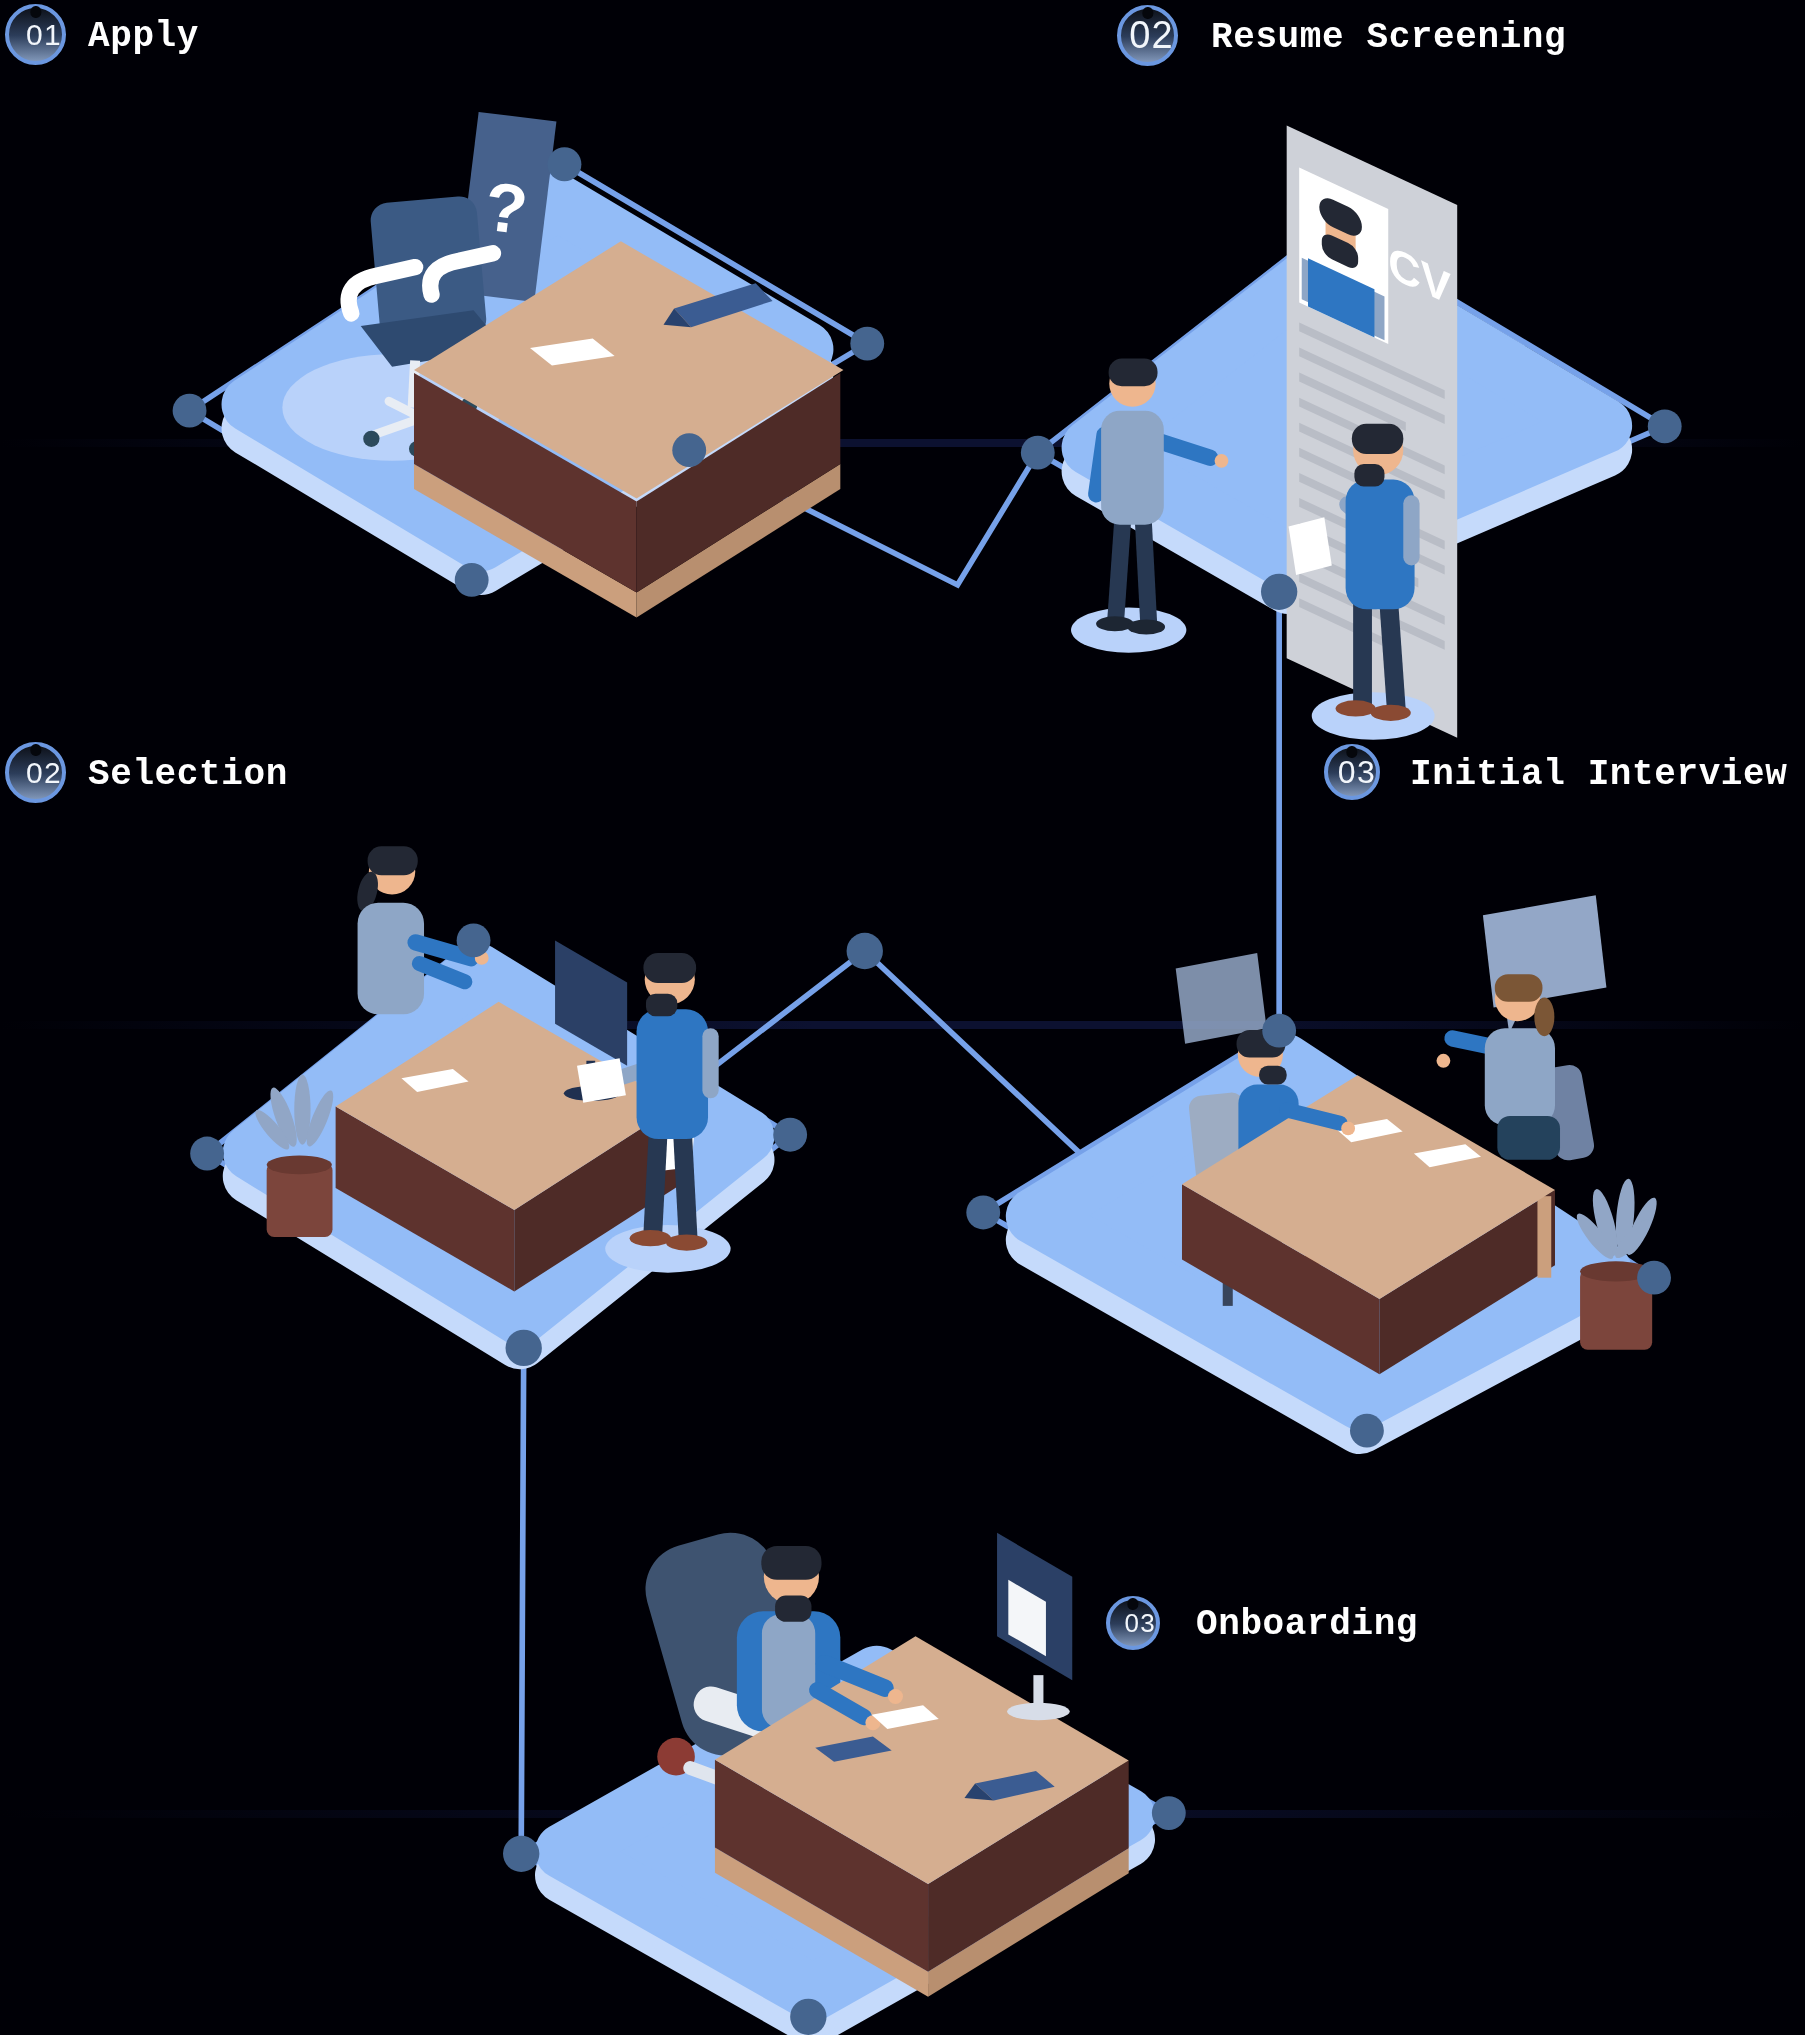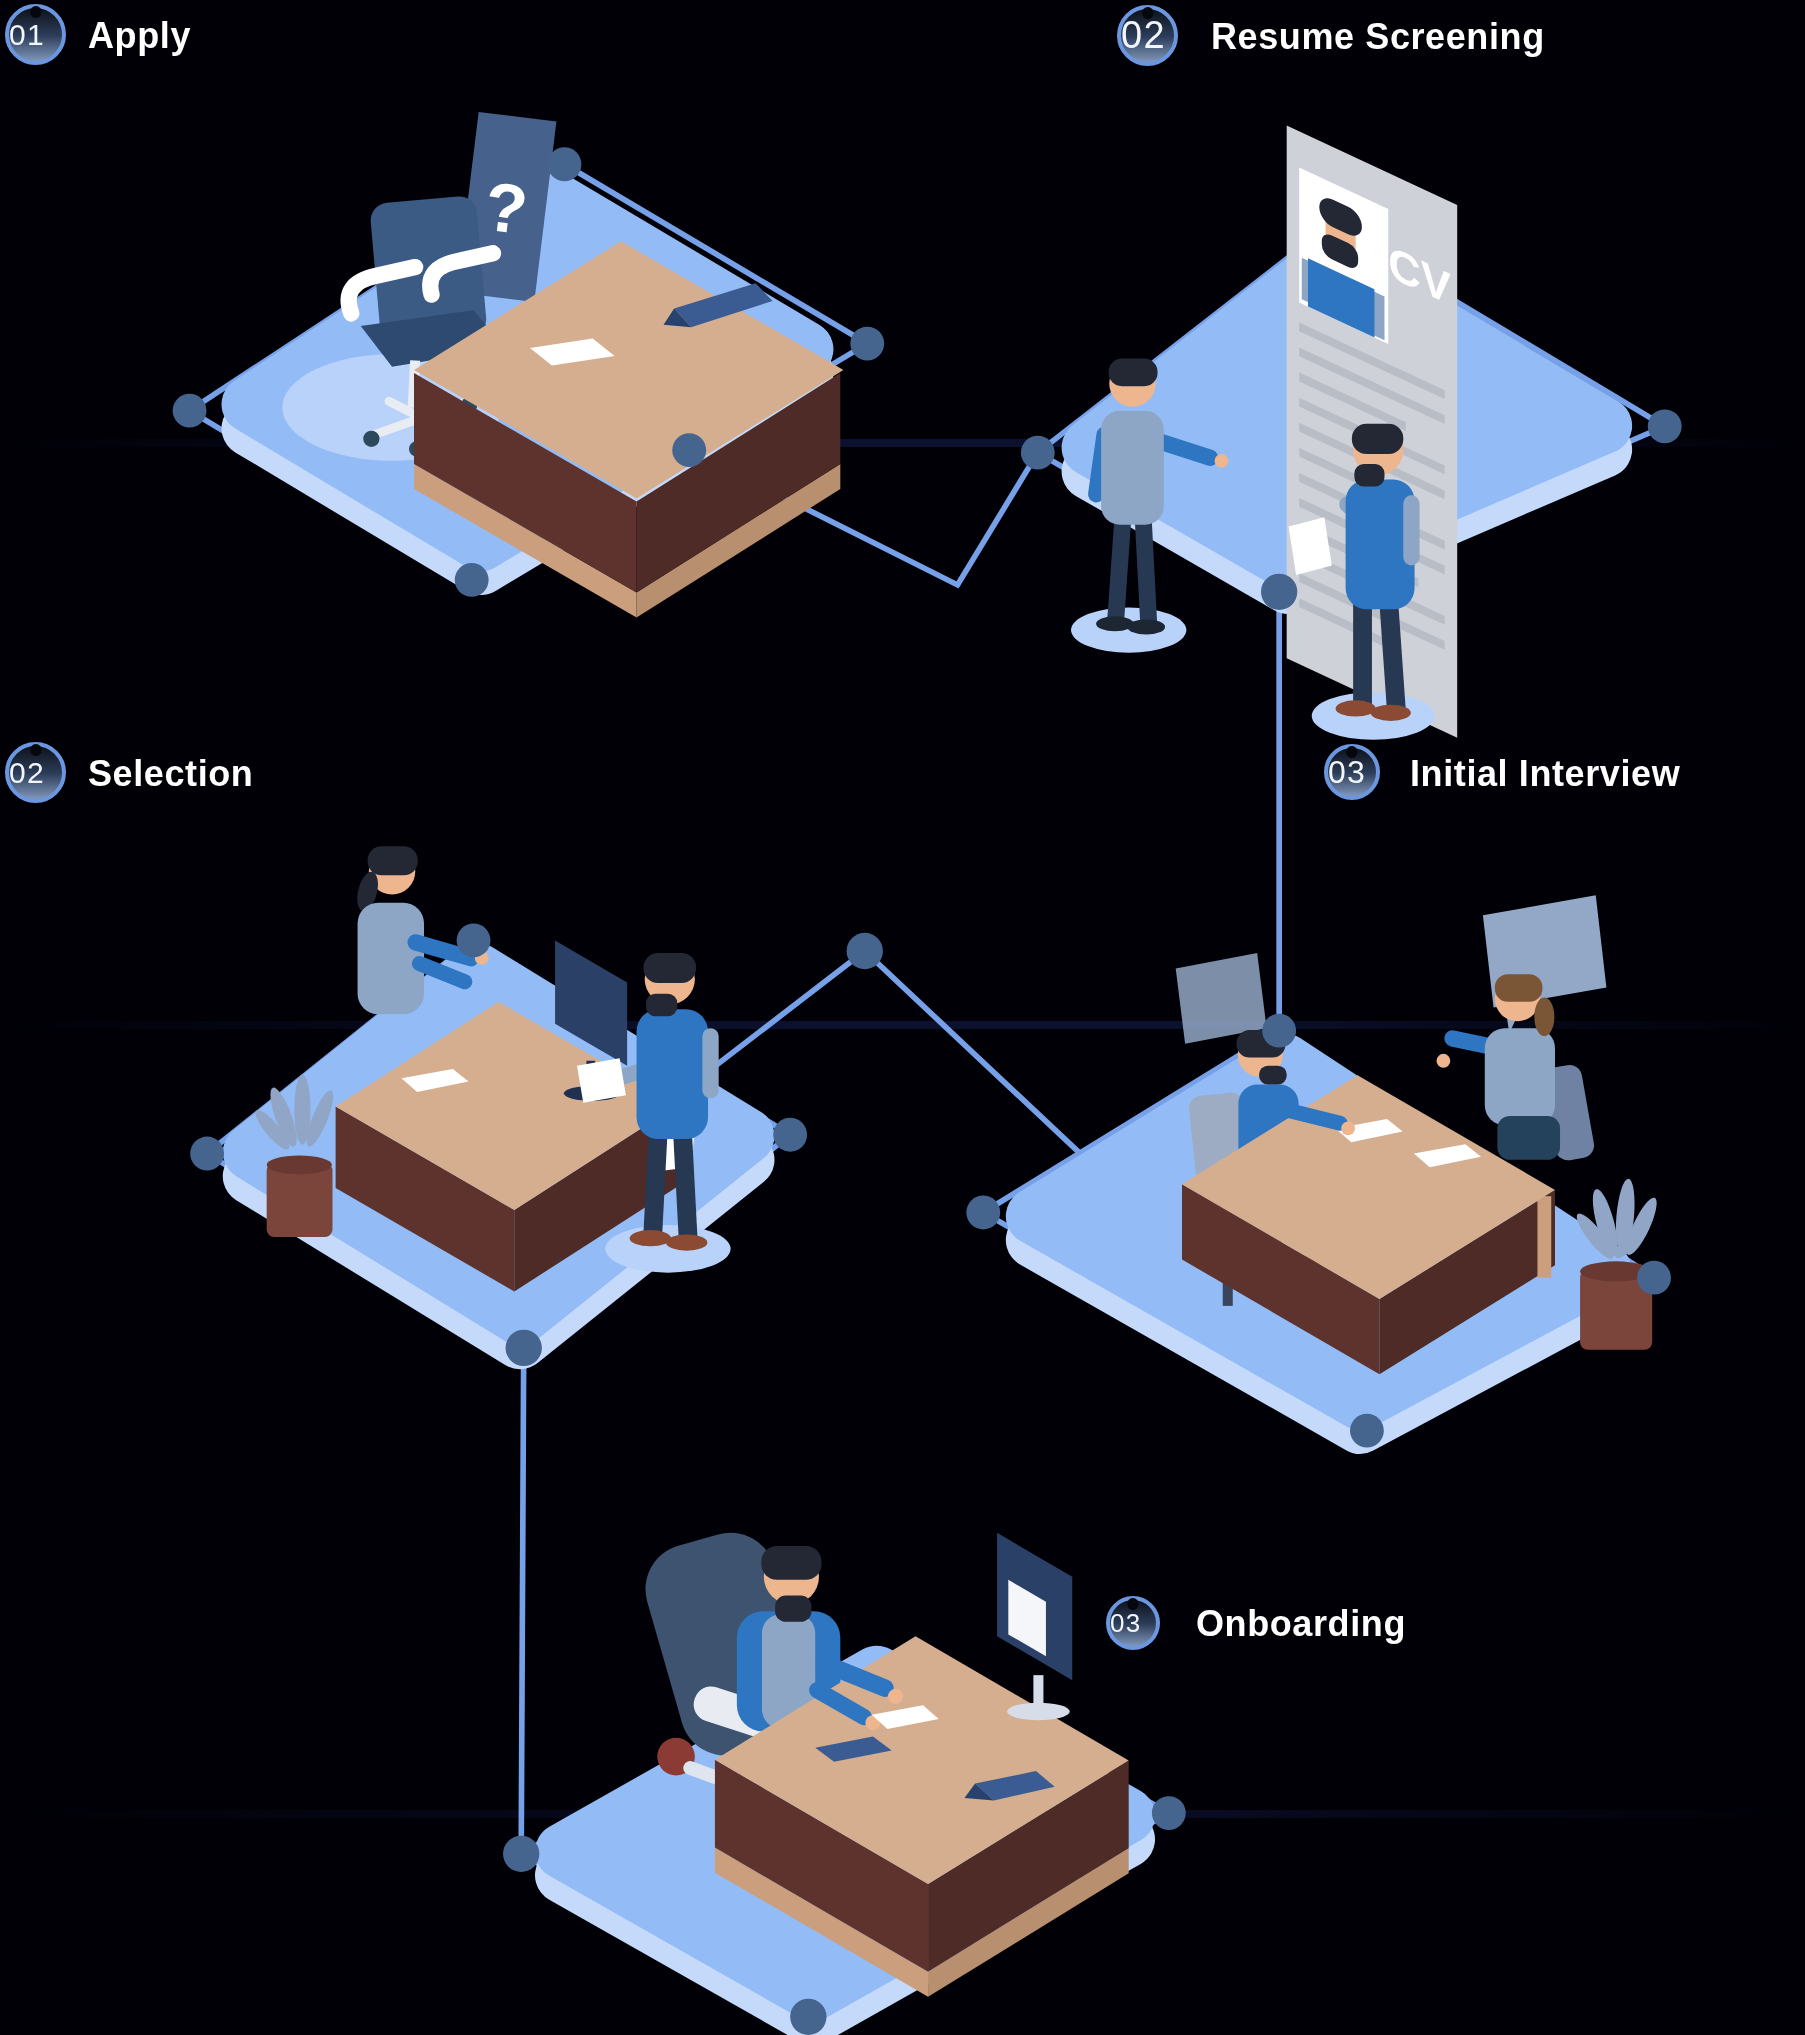--- a/index.html
+++ b/index.html
@@ -35,28 +35,28 @@
   .db{fill:var(--desk-base)} .db2{fill:var(--desk-base2)}
   .lf{fill:var(--leaf)} .pot{fill:var(--pot)} .pot2{fill:var(--pot-top)}
   .bub{fill:var(--bubble)} .mon{fill:var(--monitor)} .pp{fill:var(--paper)}
   .shd{fill:var(--platform-shadow)}
   .cvs{fill:var(--cv-sheet)} .cvl{fill:var(--cv-stripe)}
   .chn{fill:var(--chair-navy)} .chs{fill:var(--chair-seat)} .chg{fill:var(--chair-gray)}
   .sgn{fill:var(--sign)}
   .svgtxt{font-family:"Liberation Sans",sans-serif;font-weight:bold;fill:#fff;}
   
   .badge{position:absolute;border-radius:50%;border:4.4px solid var(--accent-ring);
-         box-sizing:border-box;display:flex;align-items:center;justify-content:flex-start;
+         box-sizing:border-box;display:flex;align-items:center;justify-content:flex-end;
          background:linear-gradient(180deg,#10151f 4%,#273document 0,#2c3d5a 52%,#8096b8 100%);
          background:linear-gradient(180deg,#10151f 4%,#2c3d5a 52%,#8096b8 100%);}
   .badge-num{color:#f2f6fb;font-weight:500;letter-spacing:1.3px;}
   .badge-notch{position:absolute;top:-2.5px;left:50%;transform:translateX(-50%);
                width:11.3px;height:12.5px;background:#05070c;border-radius:45%;}
   .step-label{position:absolute;transform:translateY(-50%);color:var(--text);
-              font-weight:bold;font-size:36px;letter-spacing:0.6px;white-space:nowrap;}
+              font-weight:bold;font-size:36px;letter-spacing:0.6px;white-space:nowrap;font-family:Liberation Mono, monospace;}
 </style>
 </head>
 <body>
 
 <div id="canvas">
 
   <div class="streak" style="top:439px"></div>
   <div class="streak" style="top:1021px"></div>
   <div class="streak" style="top:1810px;opacity:.7"></div>
 

